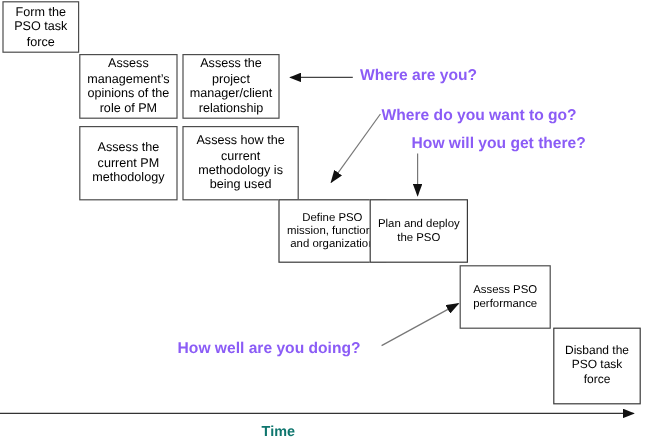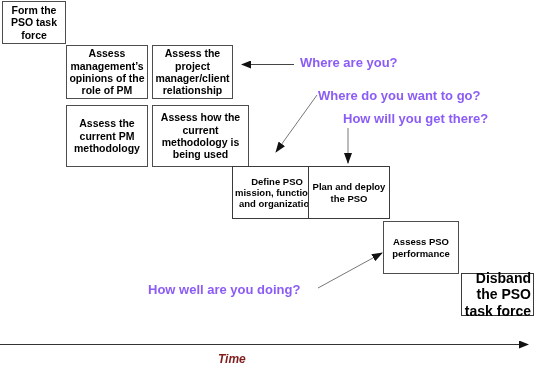--- a/index.html
+++ b/index.html
@@ -17,41 +17,40 @@
   }
   .node {
     position: absolute;
     box-sizing: border-box;
     background: #ffffff;
     border: 1px solid #4d4d4d;
     display: flex;
     align-items: center;
     justify-content: center;
     text-align: center;
-    font-weight: bold;
+    font-weight: normal;
     color: #000000;
     line-height: 1.18;
     padding: 3px 2px;
   }
   .node span { display: block; }
   .node.dark { border-color: #3a3a3a; }
 
   .label {
     position: absolute;
     font-weight: bold;
     color: #8b5cf6;
     white-space: nowrap;
     line-height: 1;
   }
   .axis-label {
     position: absolute;
     font-weight: bold;
-    color: #7f1d1d;
+    color: #0f766e;
     white-space: nowrap;
-    font-style: italic;
   }
   svg.overlay {
     position: absolute;
     left: 0;
     top: 0;
     width: 538px;
     height: 365px;
     pointer-events: none;
   }
 </style>
@@ -85,21 +84,21 @@
   </div>
 
   <div class="node dark" style="left:308px; top:166px; width:82px; height:53px; font-size:9.5px;">
     <span>Plan and deploy the PSO</span>
   </div>
 
   <div class="node" style="left:383px; top:221px; width:76px; height:53px; font-size:9.5px;">
     <span>Assess PSO performance</span>
   </div>
 
-  <div class="node dark" style="left:461px; top:273px; width:73px; height:43px; font-size:14px;text-align:right;">
+  <div class="node dark" style="left:461px; top:273px; width:73px; height:64px; font-size:10px;">
     <span>Disband the PSO task force</span>
   </div>
 
   <div class="label" style="left:300px; top:56px; font-size:13px;">
     <span>Where are you?</span>
   </div>
 
   <div class="label" style="left:318px; top:89px; font-size:13px;">
     <span>Where do you want to go?</span>
   </div>

